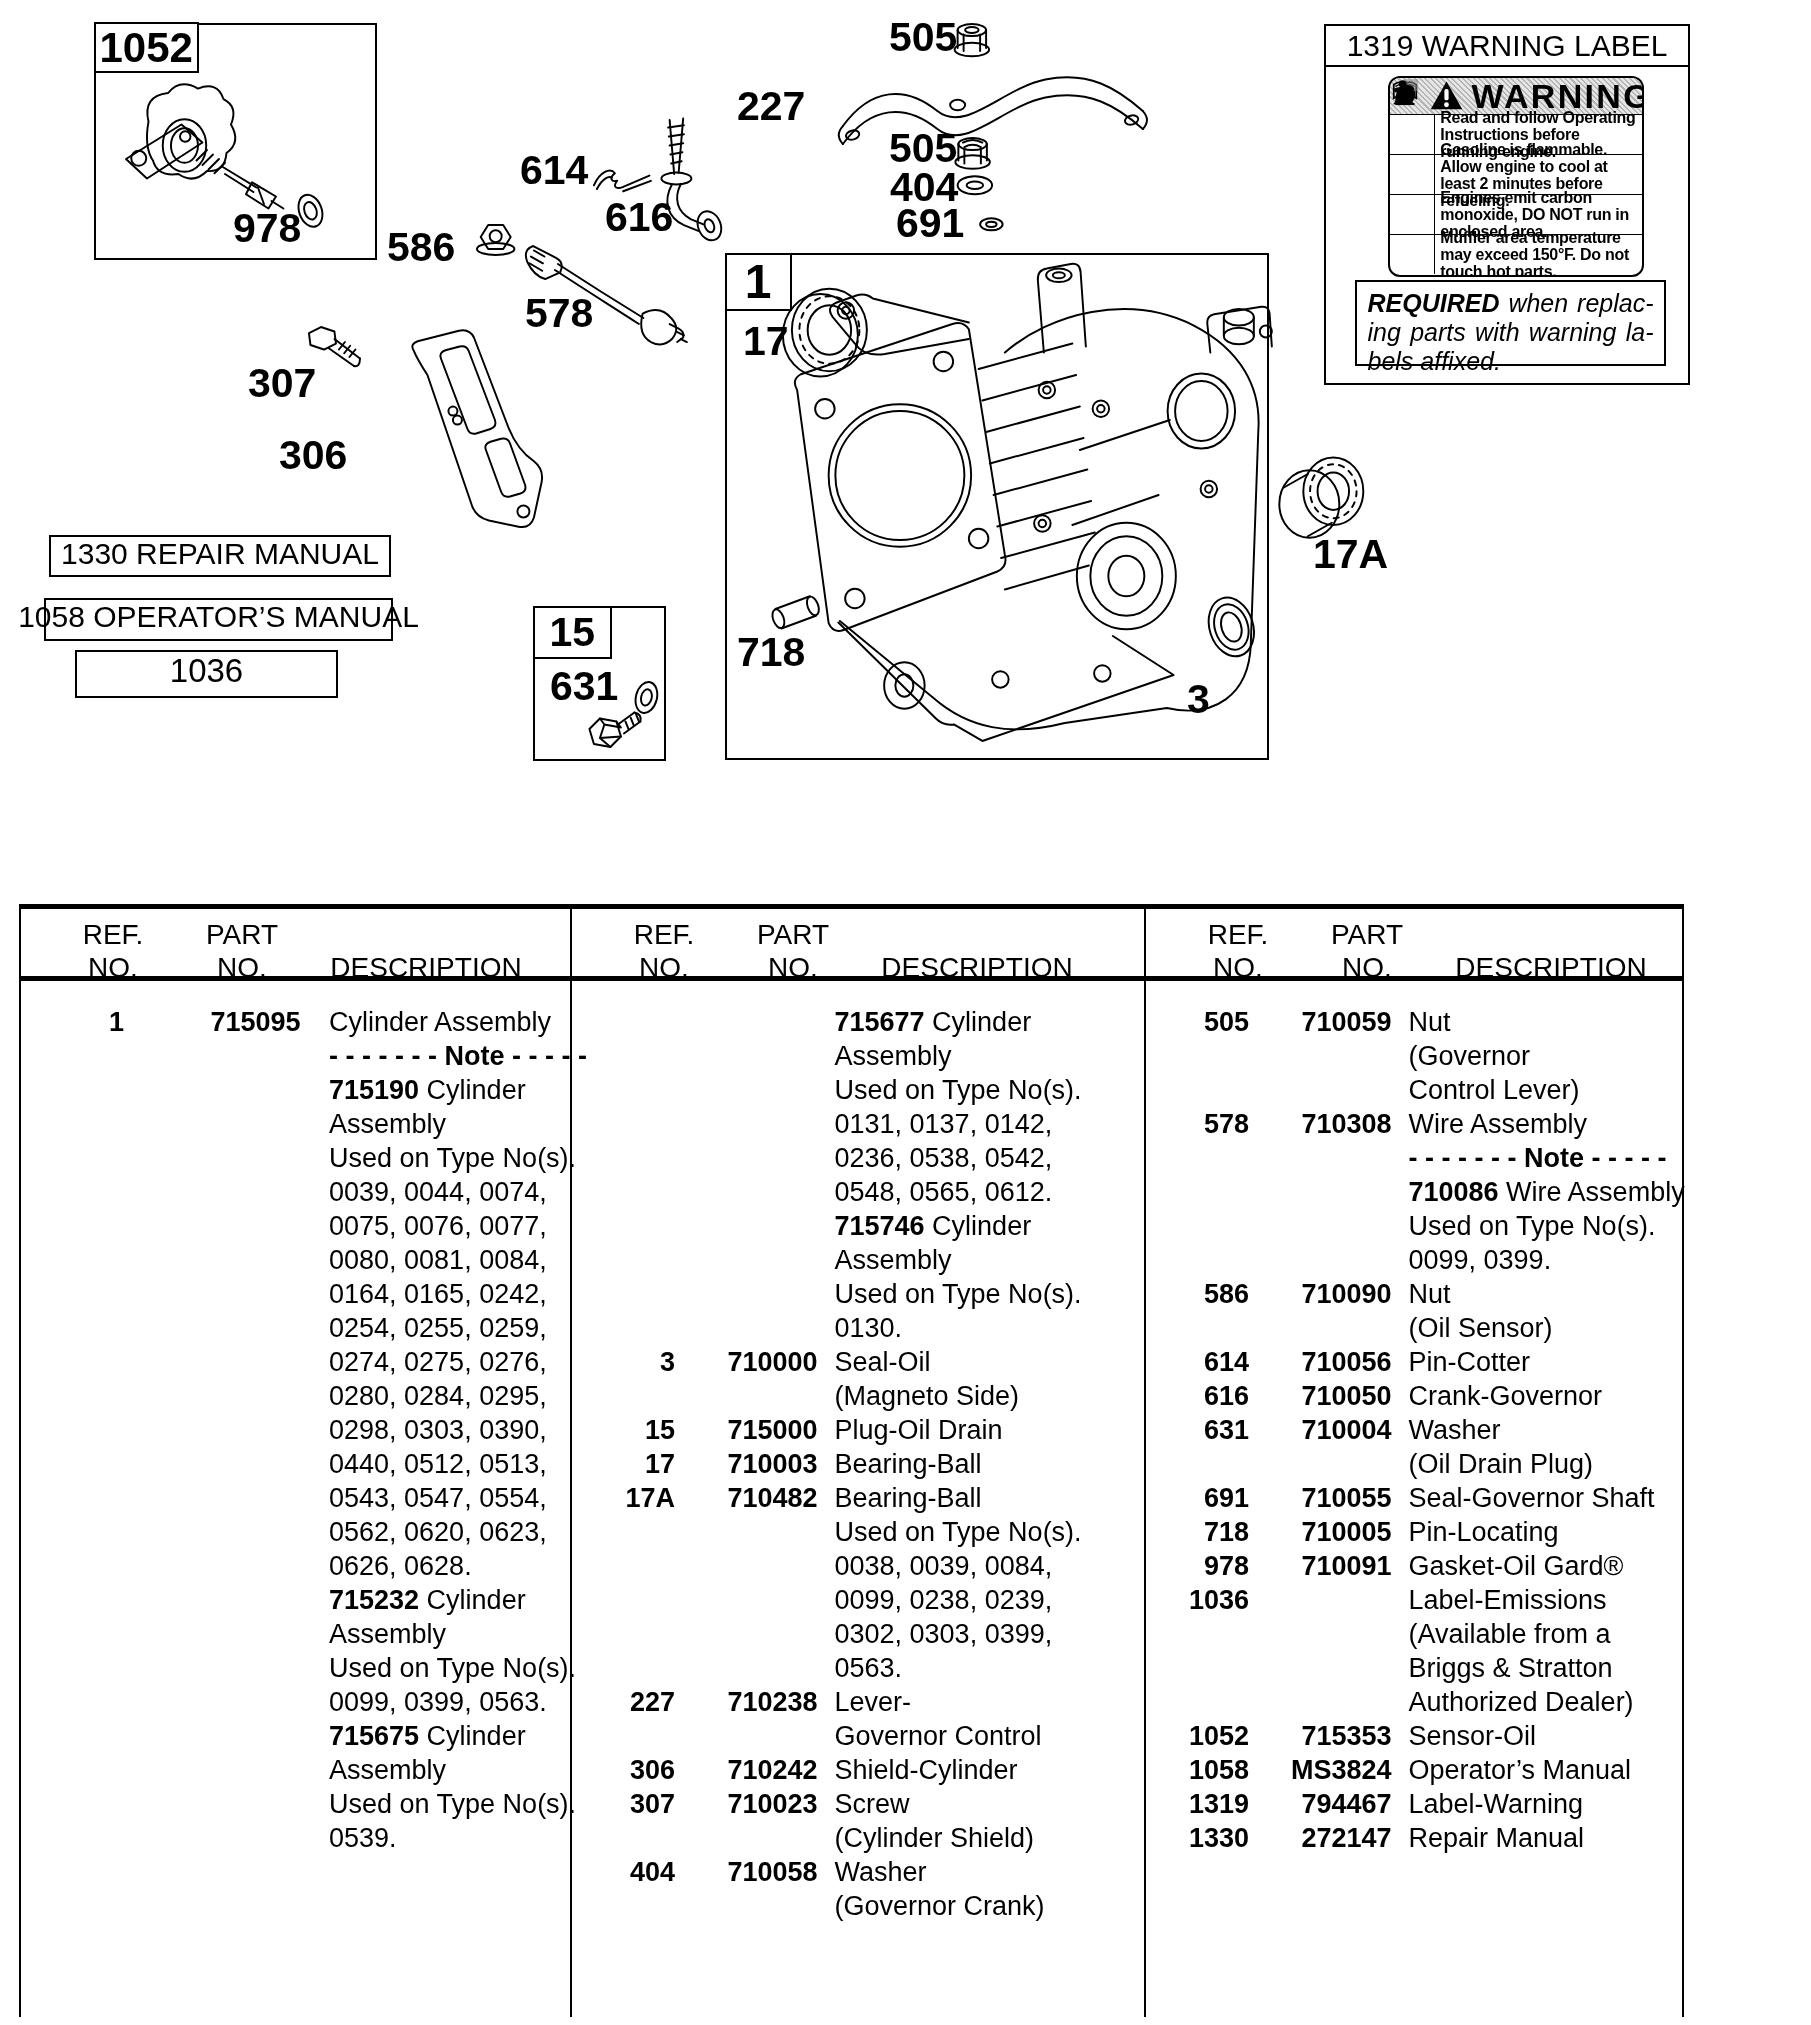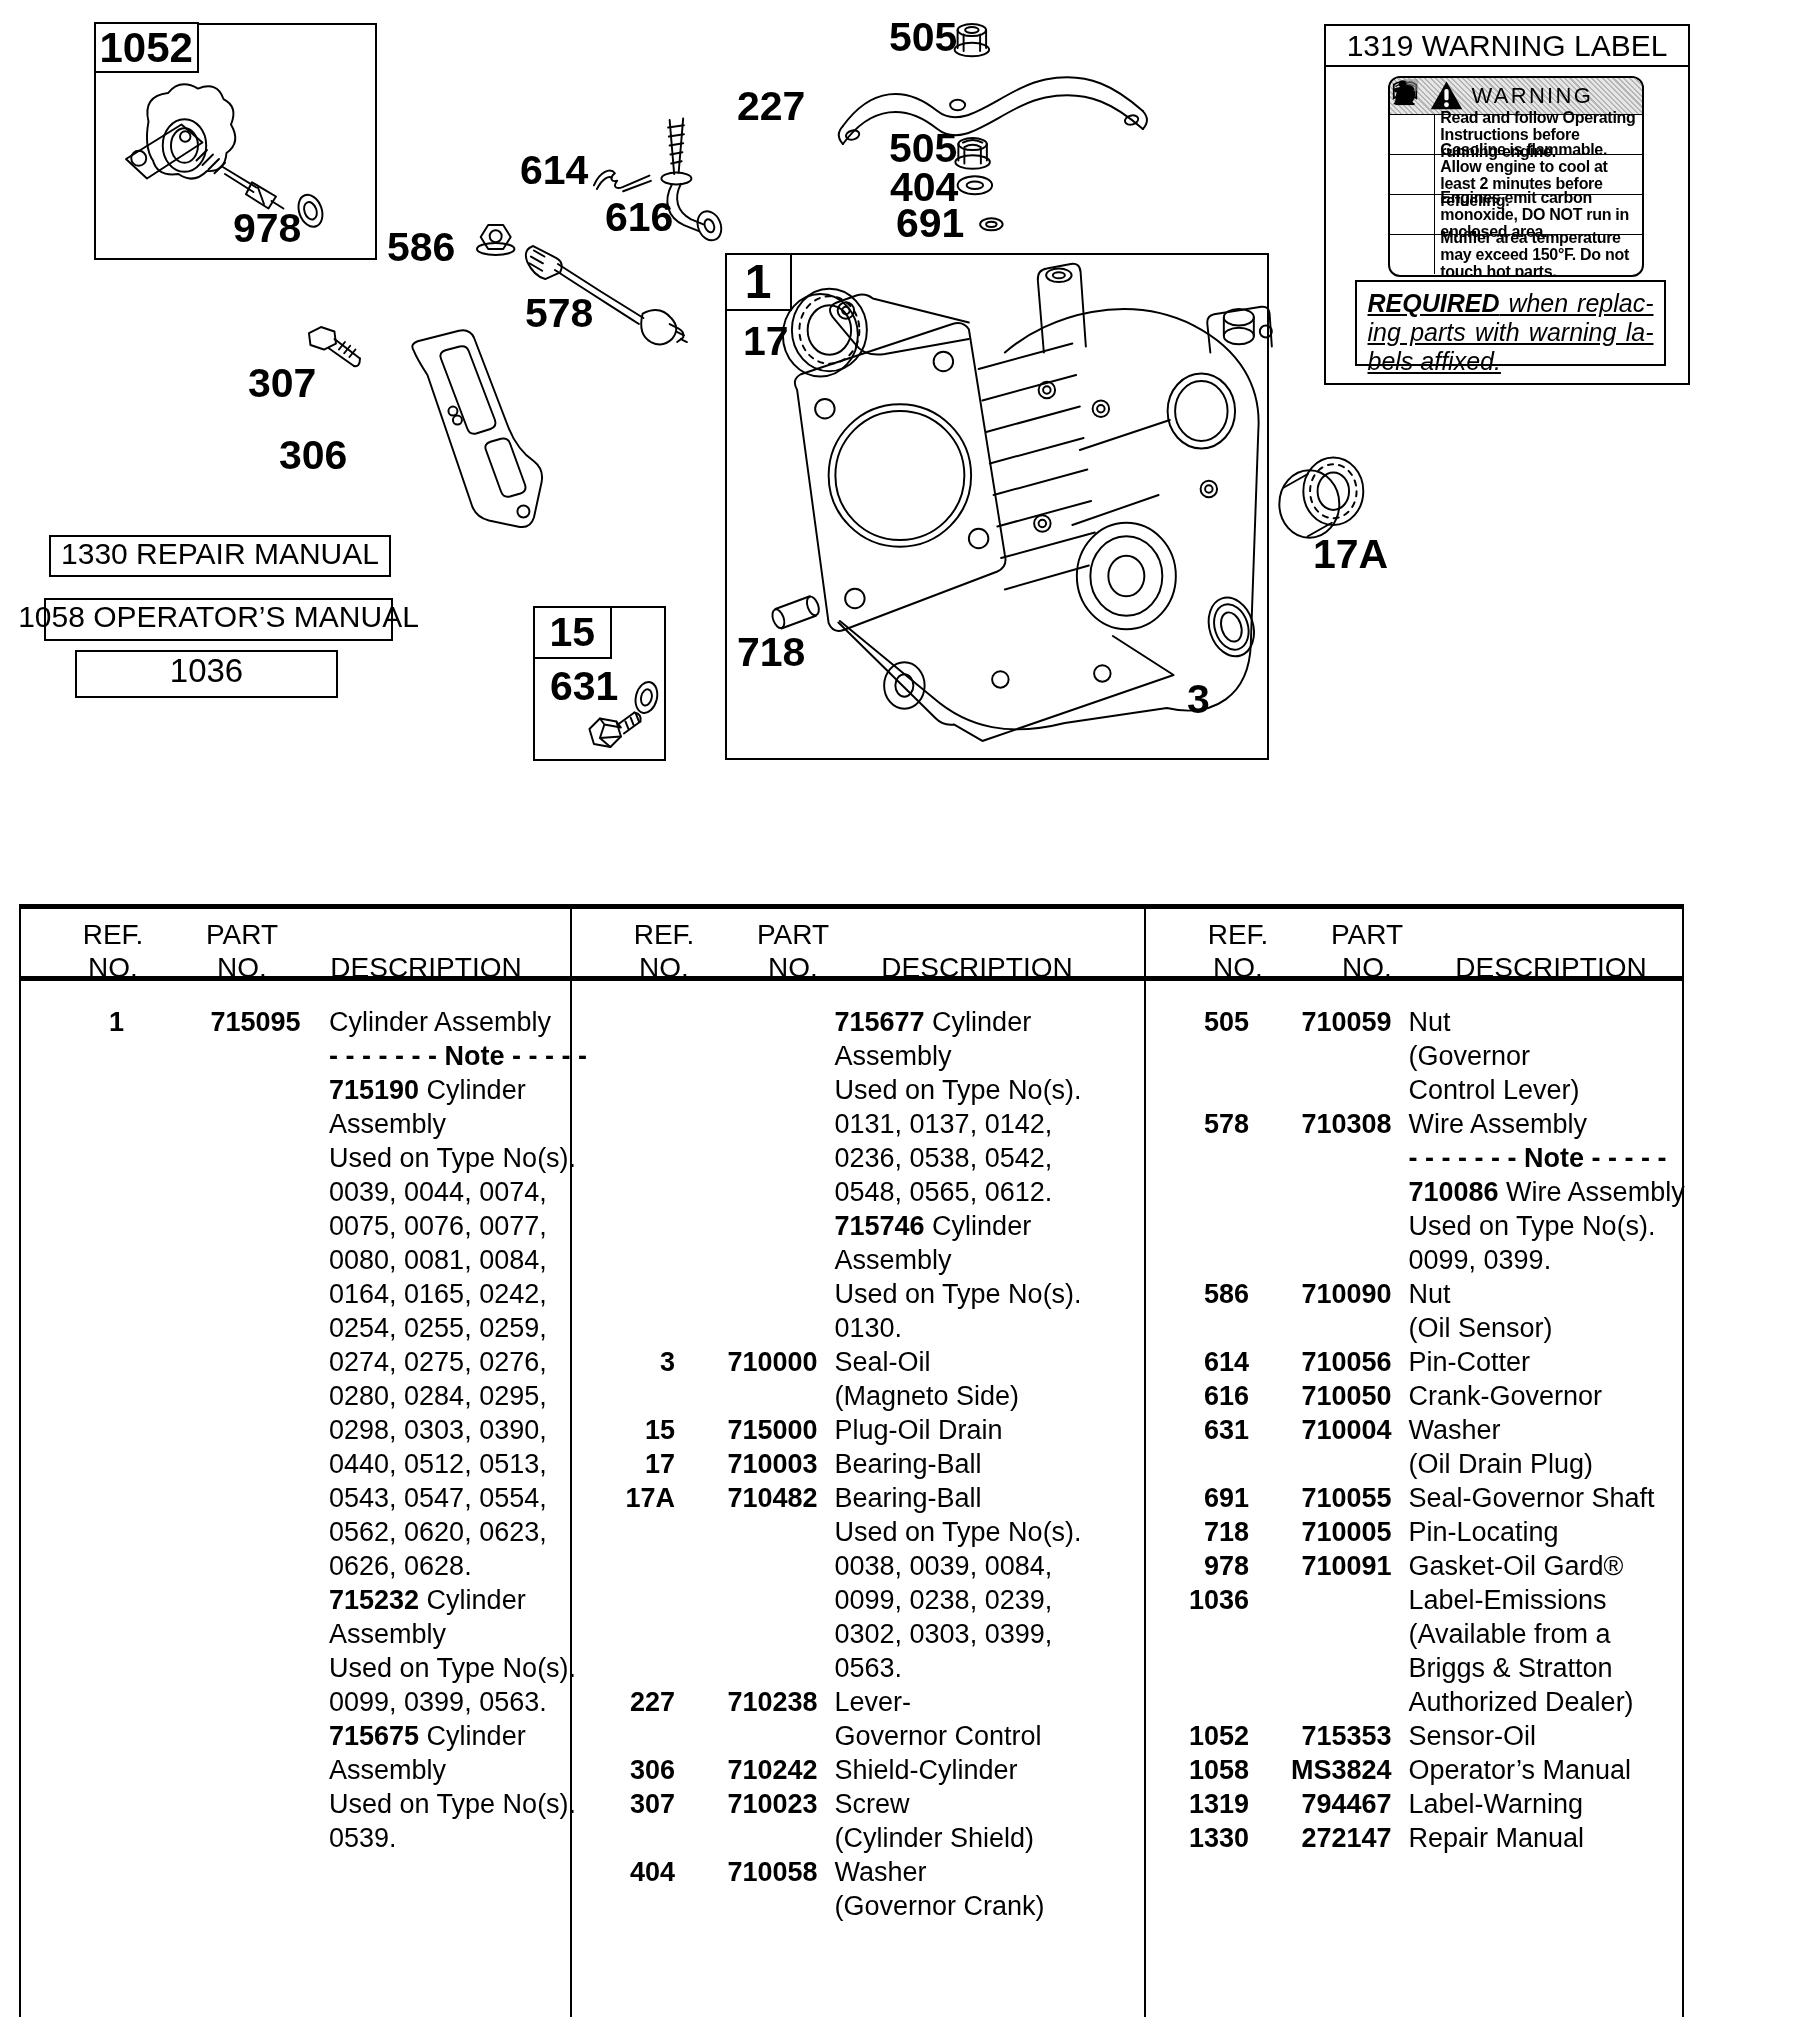--- a/index.html
+++ b/index.html
@@ -14,28 +14,28 @@
   .manual-box{position:absolute;border:2.3px solid #000;display:flex;align-items:flex-start;
               justify-content:center;font-size:30px;white-space:nowrap;background:#fff;}
   
   .warnbox{position:absolute;left:1324px;top:24px;width:362px;height:357px;border:2.3px solid #000;}
   .warnbox-hdr{position:absolute;left:0;top:0;width:100%;height:39px;border-bottom:2.3px solid #000;
                display:flex;align-items:center;justify-content:center;font-size:30px;}
   .wlabel{position:absolute;left:62px;top:50px;width:252px;height:197px;border:2.3px solid #000;
           border-radius:12px;overflow:hidden;background:#fff;}
   .wbanner{height:36px;border-bottom:1.5px solid #000;display:flex;align-items:center;
            background:repeating-linear-gradient(45deg,#b5b5b5 0 1.5px,#e6e6e6 1.5px 3.8px);}
-  .wbanner-txt{font-weight:normal;font-size:22px;letter-spacing:2.3px;margin-left:7.5px;}
+  .wbanner-txt{font-weight:bold;font-size:34px;letter-spacing:2.3px;margin-left:7.5px;}
   .wrow{display:flex;border-top:1.5px solid #000;height:39px;align-items:stretch;}
   .wrow:first-of-type{border-top:none;}
   .wicon{width:44px;flex:none;border-right:1.5px solid #000;display:flex;align-items:center;justify-content:center;}
   .wtext{flex:1;display:flex;align-items:center;padding:1.5px 3px 1.5px 5.3px;
          font-weight:bold;font-size:16px;line-height:17px;letter-spacing:-0.3px;}
   .reqbox{position:absolute;left:29px;top:254px;width:311px;height:86px;border:2.3px solid #000;
-          padding:6.8px 10.5px;box-sizing:border-box;font-style:italic;font-size:25px;line-height:29px;text-decoration:underline;}
+          padding:6.8px 10.5px;box-sizing:border-box;font-style:italic;font-size:25px;line-height:29px;}
   .req-j{text-align:justify;text-align-last:justify;}
   
   .rule{position:absolute;background:#000;}
   .th{position:absolute;font-size:28px;line-height:1;transform:translateX(-50%);white-space:nowrap;}
   .tcol{position:absolute;top:1005px;}
   .t-line{display:flex;height:34px;line-height:34px;font-size:27px;white-space:nowrap;}
   .t-ref{width:105px;flex:none;text-align:right;font-weight:bold;}
   .t-part{width:169px;flex:none;text-align:right;font-weight:bold;margin-left:7.5px;}
   .t-desc{margin-left:28.5px;}
   .tcol.n2 .t-part,.tcol.n3 .t-part{width:135px;}

